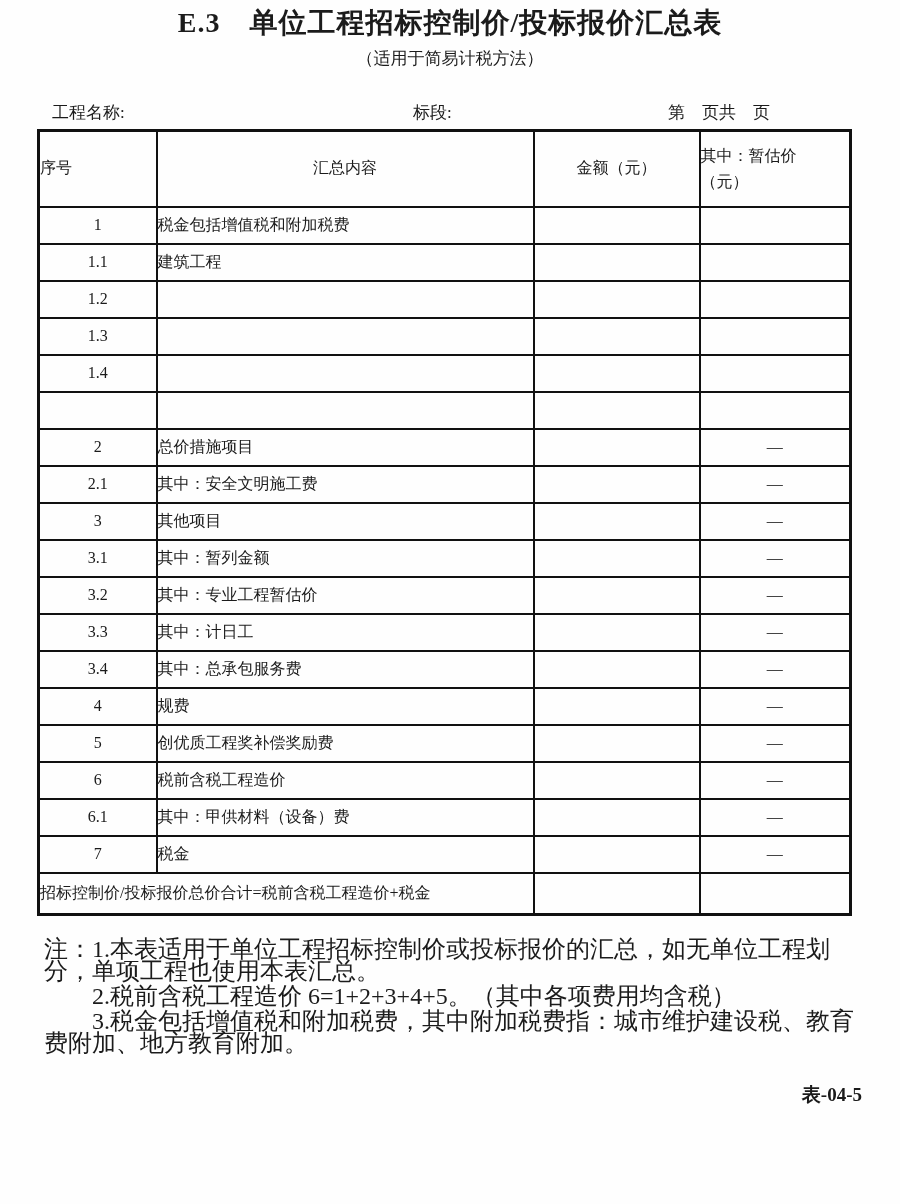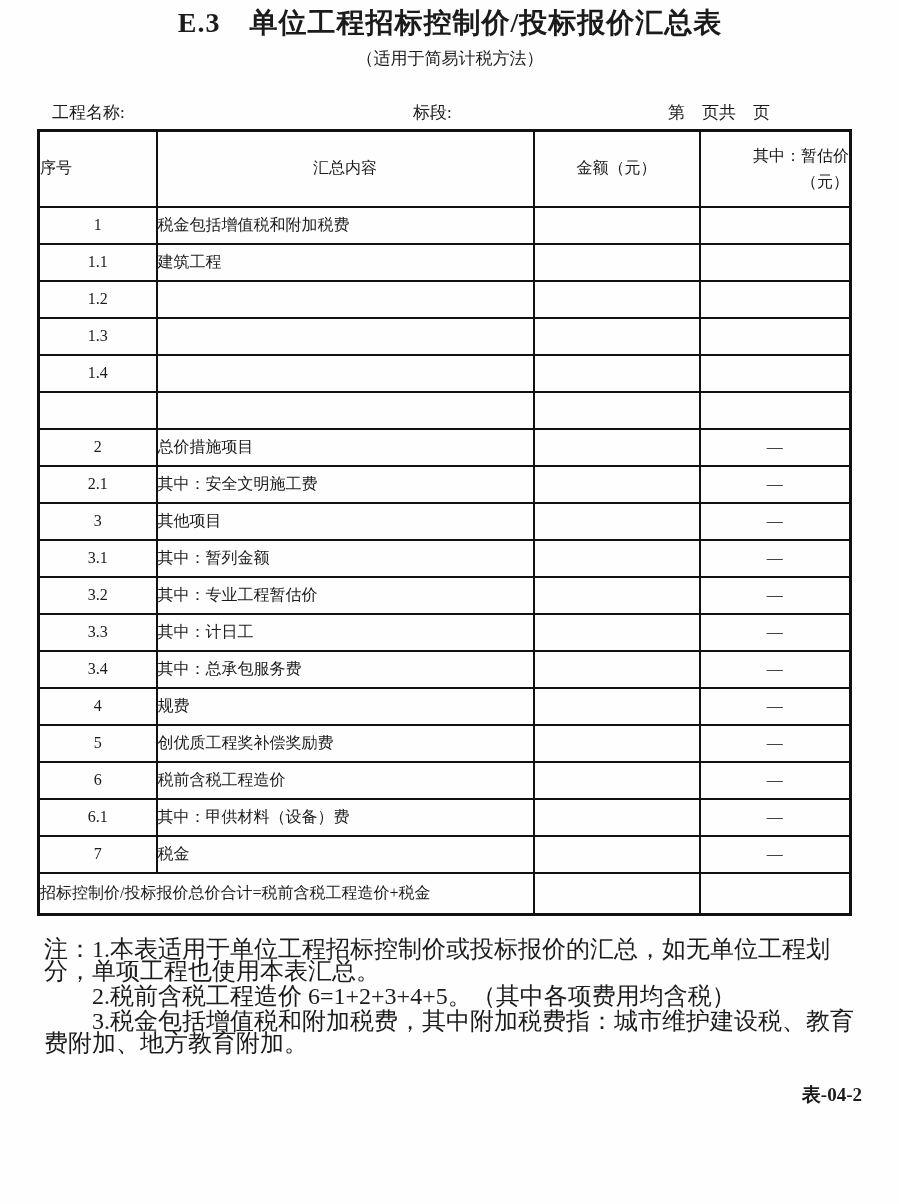--- a/index.html
+++ b/index.html
@@ -51,21 +51,21 @@
   table.summary th, table.summary td {
     border: 2px solid #111;
     font-size: 16px;
     font-weight: normal;
     padding: 0;
     overflow: hidden;
     white-space: nowrap;
   }
   thead tr { height: 76px; }
   th.h-no { text-align: left; padding-left: 9px; }
-  th.h-prov div { line-height: 26px; text-align: right; }
+  th.h-prov div { line-height: 26px; text-align: left; }
 
   tbody.rows tr { height: 37px; }
   td.no   { text-align: center; }
   td.content { text-align: left; padding-left: 12px; }
   td.amount  { text-align: center; }
   td.prov    { text-align: center; letter-spacing: 0; }
 
   tr.total-row { height: 42px; padding-left: 43px; }
   td.total-label { text-align: left; padding-left: 8px; }
 
@@ -235,15 +235,15 @@
       </tr>
     </tbody>
   </table>
 
   <div class="notes">
     <p>注：1.本表适用于单位工程招标控制价或投标报价的汇总，如无单位工程划分，单项工程也使用本表汇总。</p>
     <p class="indented">2.税前含税工程造价 6=1+2+3+4+5。（其中各项费用均含税）</p>
     <p class="indented">3.税金包括增值税和附加税费，其中附加税费指：城市维护建设税、教育费附加、地方教育附加。</p>
   </div>
 
-  <div class="form-code">表-04-2</div>
+  <div class="form-code">表-04-5</div>
 
 </div>
 
 </body></html>

